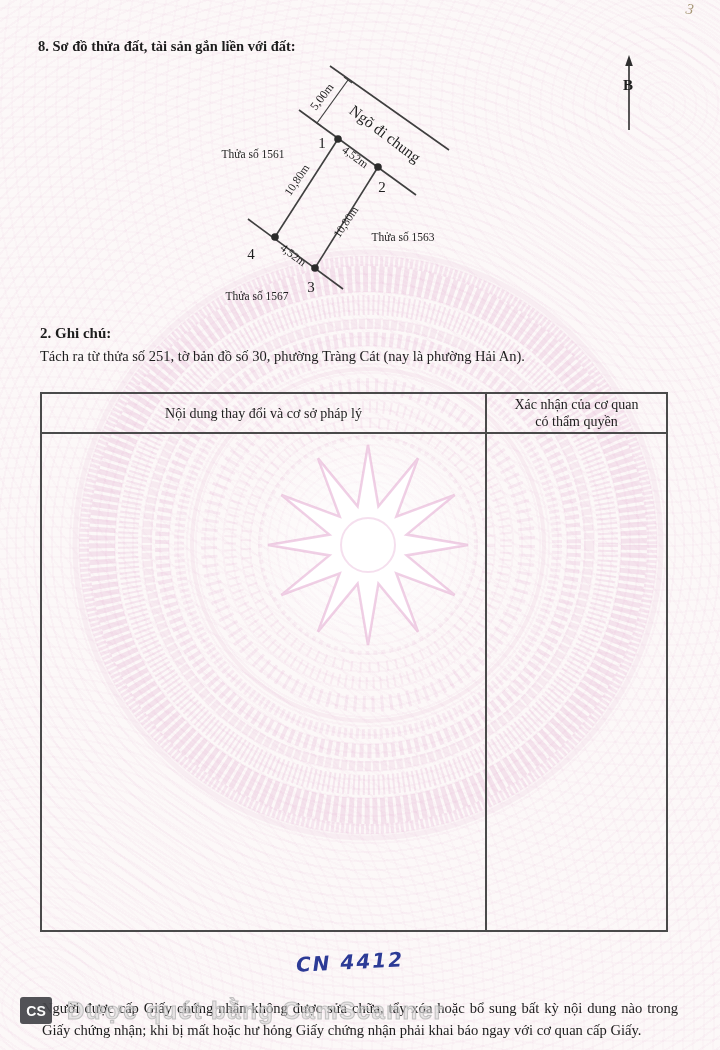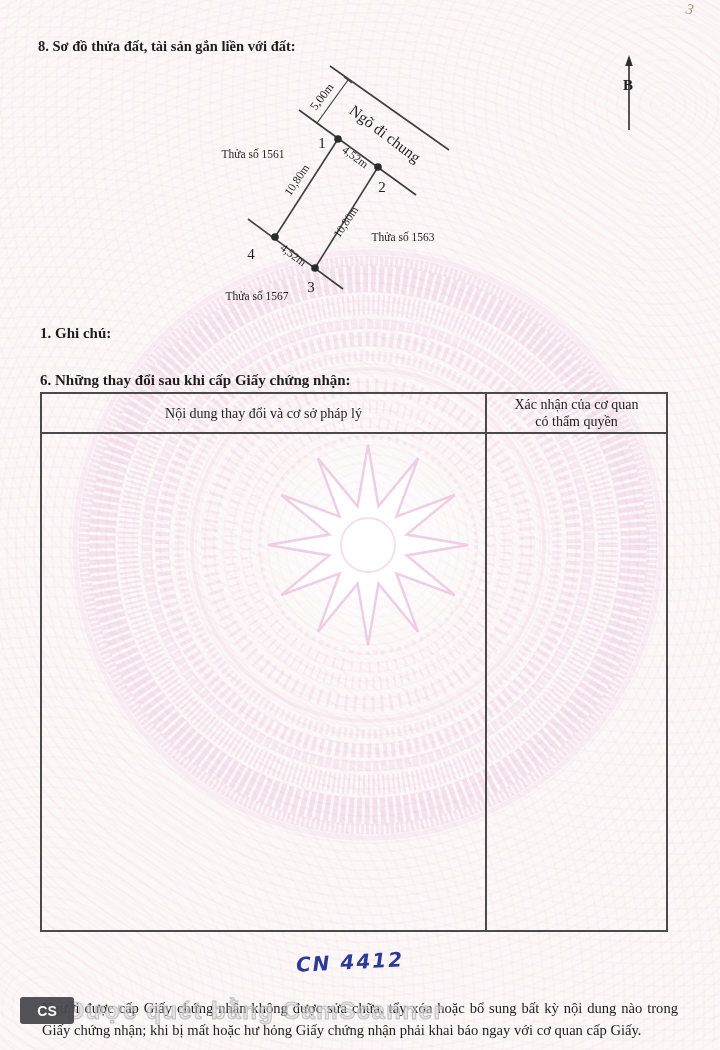--- a/index.html
+++ b/index.html
@@ -40,21 +40,21 @@
   .cn{
     left:296px; top:950px; font-size:20px; color:#2c3a96;
     font-family:"DejaVu Sans", sans-serif; font-style:italic; font-weight:600;
     letter-spacing:2px; transform:rotate(-3deg);
   }
   .fineprint{
     left:42px; top:998px; width:636px; font-size:14.6px; line-height:21.5px;
     text-align:justify;
   }
   .cs-badge{
-    left:20px; top:997px; width:54px; height:27px; background:#46464b; color:#fff;
+    left:20px; top:997px; width:32px; height:27px; background:#46464b; color:#fff;
     font-family:"Liberation Sans", sans-serif; font-weight:bold; font-size:14px;
     display:flex; align-items:center; justify-content:center; border-radius:3px;
     z-index:6; opacity:0.93;
   }
   .cs-text{
     left:55px; top:997px; z-index:5; pointer-events:none;
     font-family:"Liberation Sans", sans-serif; font-size:24px; font-weight:bold;
     letter-spacing:1.5px; color:rgba(207,207,207,0.45);
     -webkit-text-stroke:1px rgba(185,185,185,0.85); white-space:nowrap;margin-left:12px;
   }
@@ -129,23 +129,23 @@
     <text x="291" y="258" font-size="11.5" text-anchor="middle" transform="rotate(37 291 258)">4,52m</text>
     <text x="322" y="148" font-size="15" text-anchor="middle">1</text>
     <text x="382" y="192" font-size="15" text-anchor="middle">2</text>
     <text x="311" y="292" font-size="15" text-anchor="middle">3</text>
     <text x="251" y="259" font-size="15" text-anchor="middle">4</text>
     <text x="253" y="158" font-size="11.5" text-anchor="middle">Thửa số 1561</text>
     <text x="403" y="241" font-size="11.5" text-anchor="middle">Thửa số 1563</text>
     <text x="257" y="300" font-size="11.5" text-anchor="middle">Thửa số 1567</text>
   </svg>
 
-  <div class="abs sec5">1. Ghi chú:</div>
+  <div class="abs sec5">2. Ghi chú:</div>
+  <div class="abs sec5text">Tách ra từ thửa số 251, tờ bản đồ số 30, phường Tràng Cát (nay là phường Hải An).</div>
 
-  <div class="abs sec6">6. Những thay đổi sau khi cấp Giấy chứng nhận:</div>
 
   <div class="abs tbl">
     <div class="tbl-head">
       <div class="c1 hc">
         <span>Nội dung thay đổi và cơ sở pháp lý</span>
       </div>
       <div class="c2 hc">
         <span>Xác nhận của cơ quan</span>
         <span>có thẩm quyền</span>
       </div>

